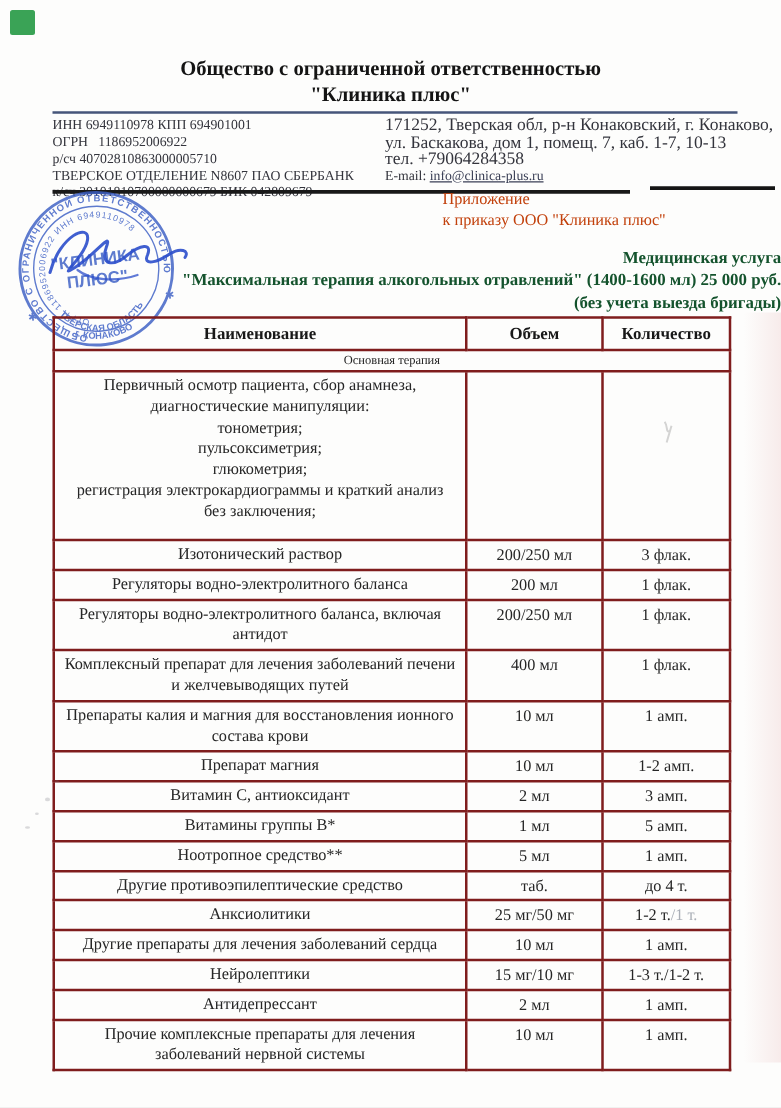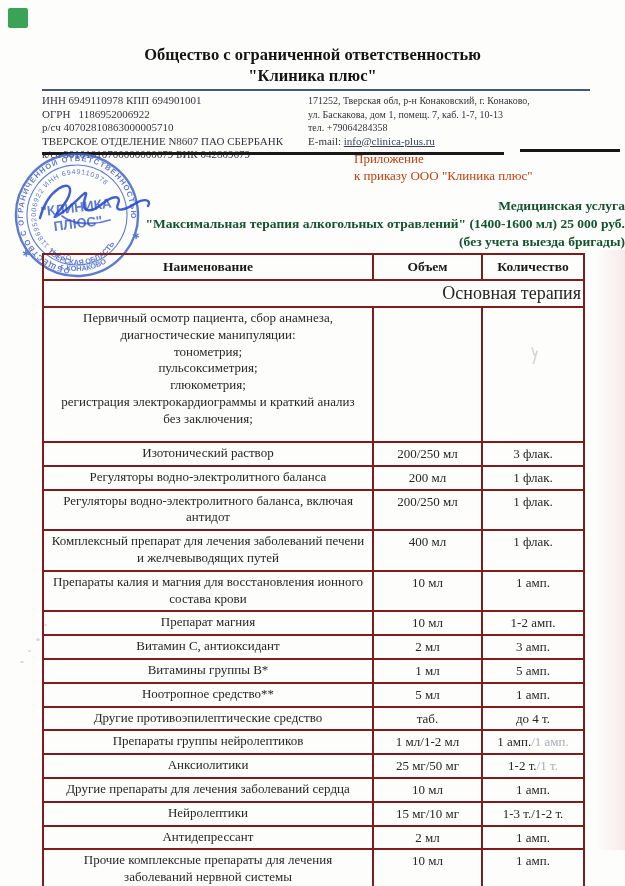--- a/index.html
+++ b/index.html
@@ -25,21 +25,21 @@
   .divider {
     position: absolute; top: 89px; left: 42px; width: 548px; height: 2px;
     background: #46557a;
   }
   .details-left {
     position: absolute; left: 42px; top: 94px; width: 270px;
     font-size: 11px; line-height: 13.5px; white-space: pre; color: #33343c;
   }
   .details-right {
     position: absolute; left: 308px; top: 94px; width: 310px;
-    font-size: 10px; line-height: 13.5px; white-space: pre; color: #33343c;
+    font-size: 14px; line-height: 13.5px; white-space: pre; color: #33343c;
   }
   .email-line {
     position: absolute; left: 308px; top: 134.5px;
     font-size: 11px; color: #33343c; white-space: pre;
   }
   .email-link { text-decoration: underline; color: #3a3f55; }
   .strike-a { position: absolute; left: 42px; top: 152px; width: 462px; height: 2.5px; background: #191919; }
   .strike-b { position: absolute; left: 520px; top: 149px; width: 100px; height: 3px; background: #151515; }
   .annex {
     position: absolute; left: 354px; top: 151px;
@@ -65,21 +65,21 @@
     position: absolute; left: 42px; top: 253px;
     border-collapse: collapse; table-layout: fixed; width: 541px;
     font-size: 13px; color: #262626;
     border: 2px solid #2f2f2f;
   }
   .svc-table td, .svc-table th { border: 2px solid #7f1d1d; vertical-align: top; }
   .svc-table th {
     font-size: 13.5px; font-weight: bold; text-align: center;
     padding: 4px 2px; color: #181818;
   }
-  .section-cell { text-align: right; padding: 2px; font-size: 18px; }
+  .section-cell { text-align: center; padding: 2px; font-size: 10px; }
   .c-name { text-align: center; padding: 2px 6px 3px 6px; white-space: pre-line; line-height: 16.8px; }
   .c-vol, .c-cnt { text-align: center; padding: 3px 2px 2px 2px; line-height: 16.8px; position: relative; }
   .row-first td { height: 128px; }
   .faded { color: #a9aeb6; }
   
   .pink-strip {
     position: absolute; right: 0; top: 250px; width: 30px; height: 600px;
     background: linear-gradient(to left, rgba(236,201,201,0.35), rgba(236,201,201,0));
   }
   .smudge { position: absolute; background: rgba(110,110,120,0.25); border-radius: 50%; }
@@ -240,25 +240,20 @@
           <td class="c-name">Ноотропное средство**</td>
           <td class="c-vol">5 мл</td>
           <td class="c-cnt">1 амп.</td>
         </tr>
         <tr>
           <td class="c-name">Другие противоэпилептические средство</td>
           <td class="c-vol">таб.</td>
           <td class="c-cnt">до 4 т.</td>
         </tr>
         <tr>
-          <td class="c-name">Препараты группы нейролептиков</td>
-          <td class="c-vol">1 мл/1-2 мл</td>
-          <td class="c-cnt">1 амп.<span class="faded">/1 амп.</span></td>
-        </tr>
-        <tr>
           <td class="c-name">Анксиолитики</td>
           <td class="c-vol">25 мг/50 мг</td>
           <td class="c-cnt">1-2 т.<span class="faded">/1 т.</span></td>
         </tr>
         <tr>
           <td class="c-name">Другие препараты для лечения заболеваний сердца</td>
           <td class="c-vol">10 мл</td>
           <td class="c-cnt">1 амп.</td>
         </tr>
         <tr>

